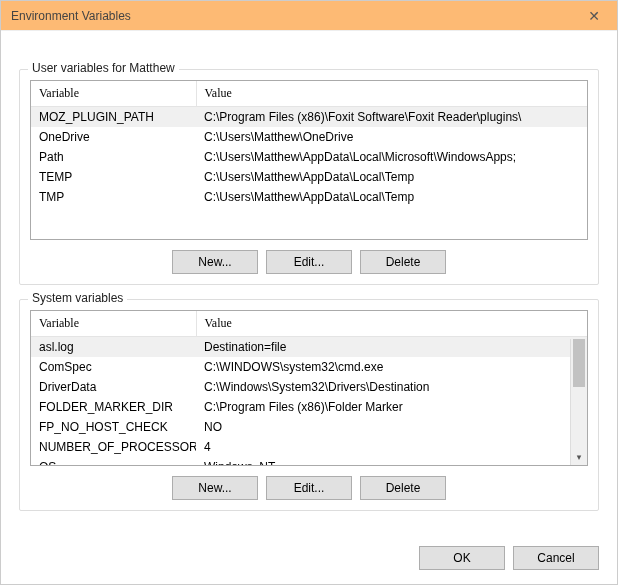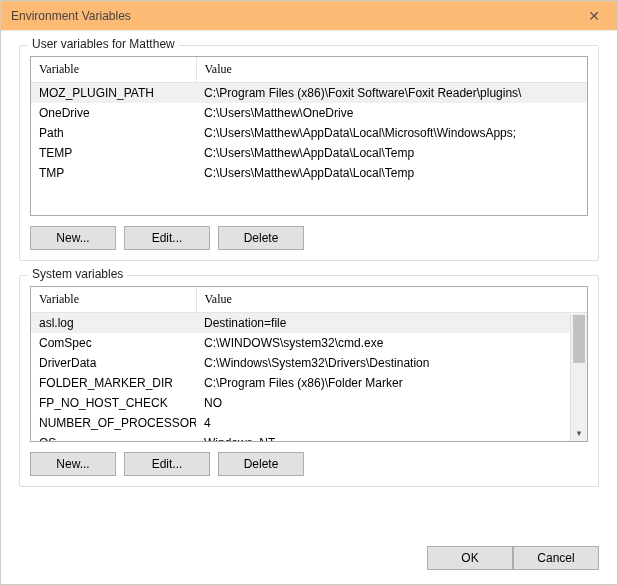--- a/index.html
+++ b/index.html
@@ -38,20 +38,21 @@
   justify-content: center;
   color: #555;
   font-size: 14px;
   cursor: default;
 }
 .content {
   flex: 1;
   padding: 14px 18px 10px 18px;
   display: flex;
   flex-direction: column;
+  margin-top: 24px;
 }
 .group {
   border: 1px solid #ddd;
   border-radius: 2px;
   padding: 10px 10px 10px 10px;
   position: relative;
   margin-bottom: 14px;
 }
 .group-label {
   position: absolute;
@@ -118,36 +119,37 @@
   height: 17px;
   display: flex;
   align-items: center;
   justify-content: center;
   color: #555;
   font-size: 9px;
 }
 .scroll-arrow.down { bottom: 0; }
 .btn-row {
   display: flex;
-  justify-content: flex-start;
+  justify-content: center;
   gap: 8px;
   margin-top: 10px;
 }
 button.winbtn {
   width: 86px;
   height: 24px;
   font-family: inherit;
   font-size: 12px;
   background: #e1e1e1;
   border: 1px solid #adadad;
   cursor: default;
 }
 .footer {
   display: flex;
   justify-content: flex-end;
+  gap: 8px;
   padding: 6px 18px 14px 18px;
 }
 </style>
 </head>
 <body>
 
 <div class="window">
 
   <div class="titlebar">
     <span class="titlebar-title">Environment Variables</span>

